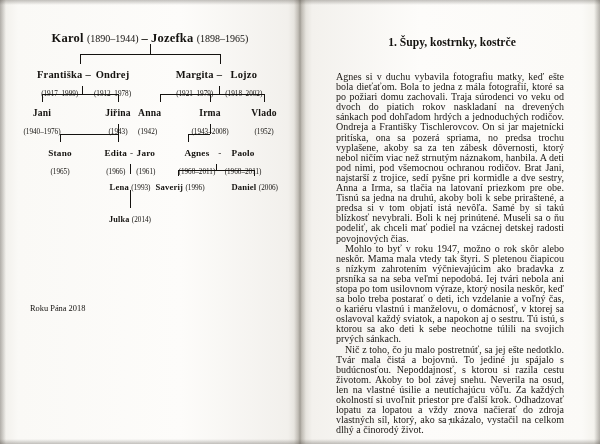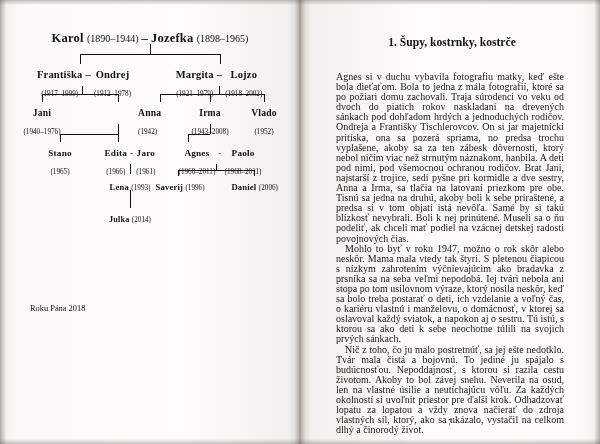--- a/index.html
+++ b/index.html
@@ -212,20 +212,24 @@
       <div class="hline" style="left:140px; top:66px; width:104px;"></div>
       <div class="vline" style="left:140px; top:66px; height:8px;"></div>
       <div class="vline" style="left:190px; top:66px; height:8px;"></div>
       <div class="vline" style="left:244px; top:66px; height:8px;"></div>
 
       <div class="row gen2" style="top:74px; text-align:left; height:26px;">
         <span style="position:absolute; left:0px; width:44px; text-align:center;" class="unit">
           <span class="nm"><span>Jani</span><br>
           <span class="yr">(1940–1976)</span></span>
         </span>
+        <span style="position:absolute; left:72px; width:52px; text-align:center;" class="unit">
+          <span class="nm"><span>Jiřina</span><br>
+          <span class="yr">(1943)</span></span>
+        </span>
         <span style="position:absolute; left:118px; width:44px; text-align:left;" class="unit">
           <span class="nm"><span>Anna</span><br>
           <span class="yr">(1942)</span></span>
         </span>
         <span style="position:absolute; left:166px; width:48px; text-align:center;" class="unit">
           <span class="nm"><span>Irma</span><br>
           <span class="yr">(1943–2008)</span></span>
         </span>
         <span style="position:absolute; left:222px; width:44px; text-align:center;" class="unit">
           <span class="nm"><span>Vlado</span><br>

